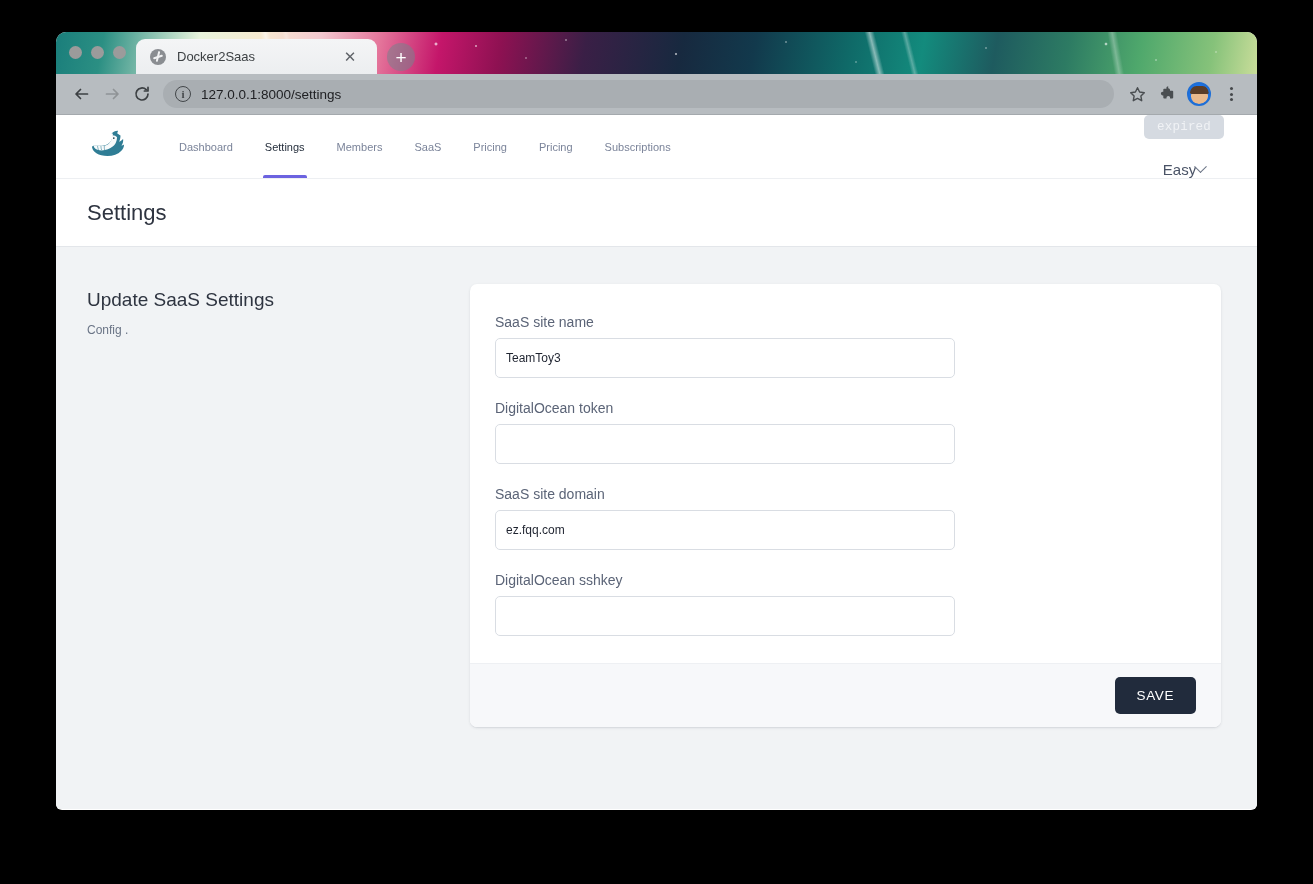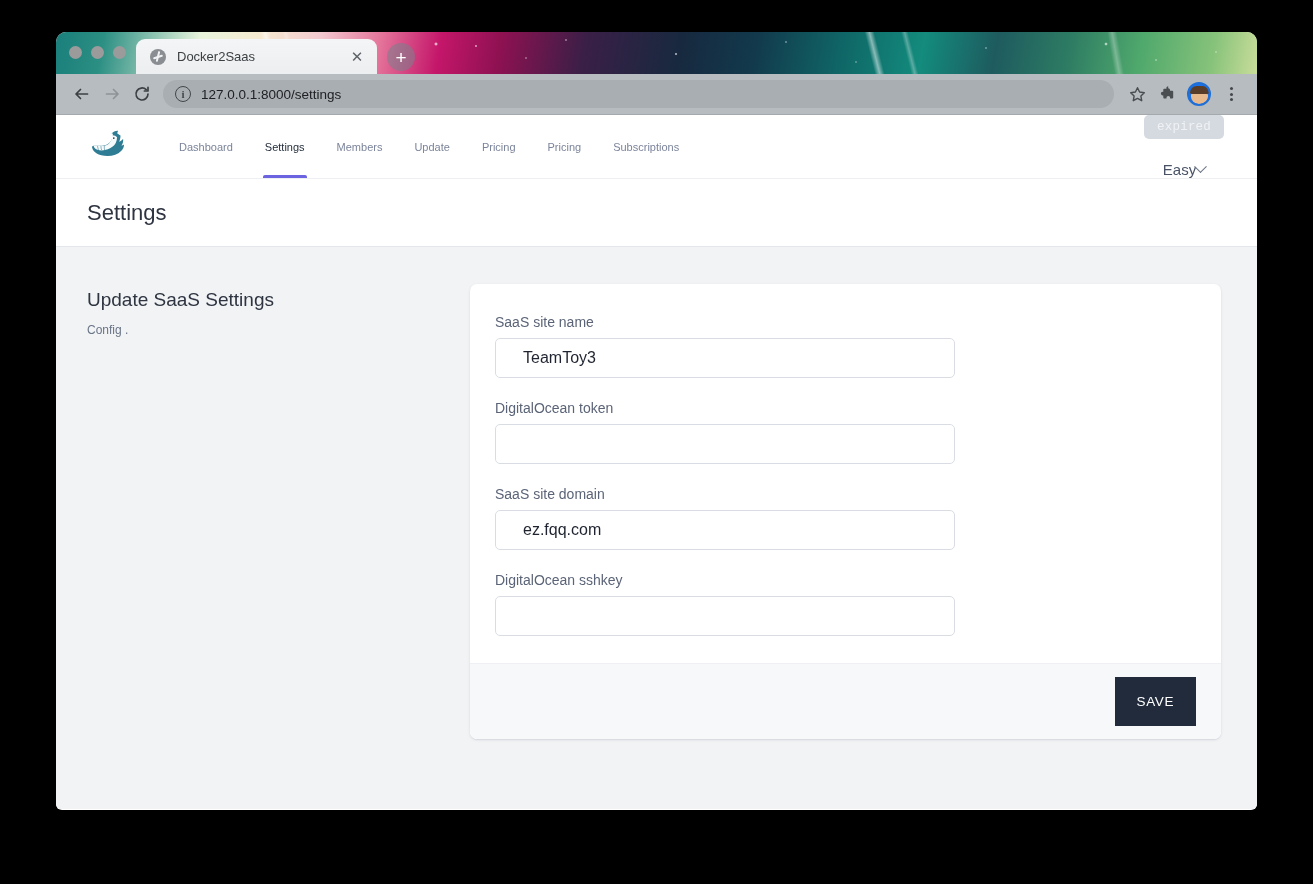--- a/index.html
+++ b/index.html
@@ -98,21 +98,21 @@
   .dot { width: 13px; height: 13px; border-radius: 50%; background: #9b9b9b; }
 
   .tab {
     position: absolute;
     left: 80px; top: 7px;
     width: 241px; height: 35px;
     background: linear-gradient(180deg, #f4f5f6 0%, #eceef0 100%);
     border-radius: 9px 9px 0 0;
     display: flex;
     align-items: center;
-    padding: 0 10px 0 14px;
+    padding: 0 17px 0 14px;
     z-index: 3;
   }
   .tab-favicon {
     width: 16px; height: 16px; border-radius: 50%;
     background: #8a8d91;
     position: relative;
     flex: none;
     margin-right: 11px;
   }
   .tab-favicon::before {
@@ -352,43 +352,43 @@
     display: block;
     font-size: 14px;
     color: #5b6477;
     margin-bottom: 8px;
   }
   .field input {
     width: 460px;
     height: 40px;
     border: 1px solid #d9dde3;
     border-radius: 5px;
-    padding: 0 27px;
-    font-size: 16px;
+    padding: 0 10px;
+    font-size: 12px;
     font-family: "Liberation Sans", sans-serif;
     color: #1f2430;
     background: #fff;
     outline: none;
   }
   .card-footer {
     background: #f7f8fa;
     border-top: 1px solid #eef0f3;
     padding: 13px 25px;
     display: flex;
     justify-content: flex-end;
   }
   #save-button {
     background: #212b3c;
     color: #fff;
     border: none;
-    border-radius: 0;
+    border-radius: 5px;
     font-size: 13.5px;
     letter-spacing: .6px;
     font-family: "Liberation Sans", sans-serif;
-    padding: 17px 22px;
+    padding: 11px 22px;
     cursor: pointer;
   }
 </style>
 </head>
 <body>
 
 <div id="desktop"></div>
 
 <div id="browser-window">
 
@@ -463,21 +463,21 @@
           <path d="M10.5 15.9c.1 1.5.5 2.8 1.1 3.9M13.9 15.9c0 1.6.3 3.1.8 4.3M17.3 15.7c-.1 1.6 0 3.2.3 4.4" stroke="#2f7d95" stroke-width=".85" fill="none" opacity=".65"></path>
           <path d="M24.5 3.6c1.6-2 4-3 6.6-2.9-.7 1.3-1 2.6-1 3.9-1.8-.7-3.8-1-5.6-1z" fill="#2f7d95"></path>
           <circle cx="26.8" cy="8.1" r=".85" fill="#173f4d"></circle>
         </svg>
       </div>
 
       <div id="nav-links">
         <a class="nav-link">Dashboard</a>
         <a class="nav-link active">Settings</a>
         <a class="nav-link">Members</a>
-        <a class="nav-link">Update</a>
+        <a class="nav-link">SaaS</a>
         <a class="nav-link">Pricing</a>
         <a class="nav-link">Pricing</a>
         <a class="nav-link">Subscriptions</a>
       </div>
 
       <div class="nav-right">
         <span class="badge-expired">expired</span>
         <div class="user-menu">
           <span>Easy</span>
           <span class="chev"></span>

